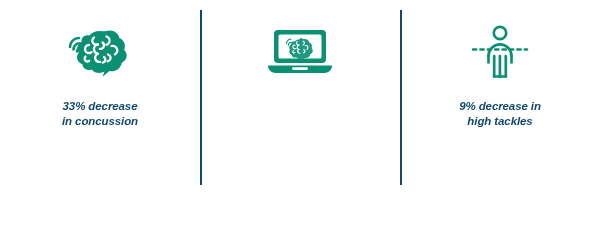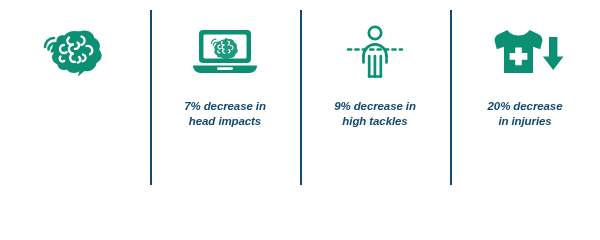--- a/index.html
+++ b/index.html
@@ -107,20 +107,22 @@
             <path d="M34 21.5c-2.6.5-4.4 2.8-4 5.3.3 2 1.9 3.5 3.8 3.8"></path>
             <path d="M33.8 30.6c-2.3 1-3.3 3.6-2.3 5.8.8 1.8 2.7 2.7 4.5 2.4"></path>
             <path d="M42.5 13.5c2.4.8 3.7 3.3 2.9 5.6-.5 1.4-1.7 2.4-3.1 2.7"></path>
             <path d="M47.5 23c2.5-.6 5 .9 5.6 3.3.5 2-.4 4-2.1 5"></path>
             <path d="M44 31.5c1.9.6 3 2.6 2.4 4.5-.4 1.3-1.5 2.2-2.8 2.4"></path>
             <path d="M38.5 19.5c1.5 1.1 1.9 3.2.9 4.8-.8 1.2-2.2 1.8-3.5 1.5"></path>
             <path d="M40 34c1.4.9 1.8 2.8.9 4.2-.5.8-1.3 1.3-2.2 1.4"></path>
           </g>
         </svg>
       </div>
+      <div class="stat-label">33% decrease
+in concussion</div>
     </div>
 
     <div class="panel">
       <div class="divider"></div>
       <div class="icon-wrap">
         <svg width="78" height="56" viewBox="0 0 78 56" fill="none" aria-hidden="true">
 
           <rect x="13" y="5" width="52" height="33" rx="4" fill="#0c9074"></rect>
           <rect x="17.5" y="9.5" width="43" height="24" rx="1.5" fill="#ffffff"></rect>
 
@@ -139,22 +141,20 @@
             <path d="M37.9 24.4c-1.1.5-1.5 1.7-1.1 2.7.4.8 1.3 1.3 2.1 1.1"></path>
             <path name="r1" d="M42 16.2c1.1.4 1.7 1.5 1.3 2.6-.2.6-.8 1.1-1.4 1.2"></path>
             <path d="M44.3 20.6c1.2-.3 2.3.4 2.6 1.5.2.9-.2 1.8-1 2.3"></path>
             <path d="M42.7 24.6c.9.3 1.4 1.2 1.1 2.1-.2.6-.7 1-1.3 1.1"></path>
           </g>
 
           <path d="M7 40.5h64c0 4.1-3.3 7.4-7.4 7.4H14.4C10.3 47.9 7 44.6 7 40.5z" fill="#0c9074"></path>
           <rect x="31" y="42.3" width="16" height="2.6" rx="1.3" fill="#ffffff"></rect>
         </svg>
       </div>
-      <div class="stat-label">7% decrease in
-head impacts</div>
     </div>
 
     <div class="panel">
       <div class="divider"></div>
       <div class="icon-wrap">
         <svg width="66" height="62" viewBox="0 0 66 62" fill="none" aria-hidden="true">
           <g stroke="#0c9074" stroke-width="2.7" fill="none" stroke-linecap="round" stroke-linejoin="round">
 
             <circle cx="33" cy="11" r="6.2"></circle>
 
@@ -169,31 +169,16 @@
             <path d="M32.9 54.5h5.9"></path>
           </g>
 
           <line x1="6" y1="27.5" x2="60" y2="27.5" stroke="#0c9074" stroke-width="2.6" stroke-linecap="round" stroke-dasharray="3.2 4.2"></line>
         </svg>
       </div>
       <div class="stat-label">9% decrease in
 high tackles</div>
     </div>
 
-    <div class="panel">
-      <div class="divider"></div>
-      <div class="icon-wrap">
-        <svg width="80" height="56" viewBox="0 0 80 56" fill="none" aria-hidden="true">
-
-          <path d="M22.5 5 L13.5 9.2 C10.6 10.5 9 13.6 9.8 16.6 L11.8 24.2 L19 21.8 L19 48 L48 48 L48 21.8 L55.2 24.2 L57.2 16.6 C58 13.6 56.4 10.5 53.5 9.2 L44.5 5 C44.5 5 41.7 10.6 33.5 10.6 C25.3 10.6 22.5 5 22.5 5 Z" fill="#0c9074"></path>
-
-          <path d="M30.2 22.5 h6.6 v5.6 h5.6 v6.6 h-5.6 v5.6 h-6.6 v-5.6 h-5.6 v-6.6 h5.6 z" fill="#ffffff"></path>
-
-          <path d="M64 12 h8.4 v19.6 h6.1 L68.2 45 L57.9 31.6 h6.1 z" fill="#0c9074"></path>
-        </svg>
-      </div>
-      <div class="stat-label">20% decrease
-in injuries</div>
-    </div>
 
 
   </div>
 </div>
 
 </body></html>

